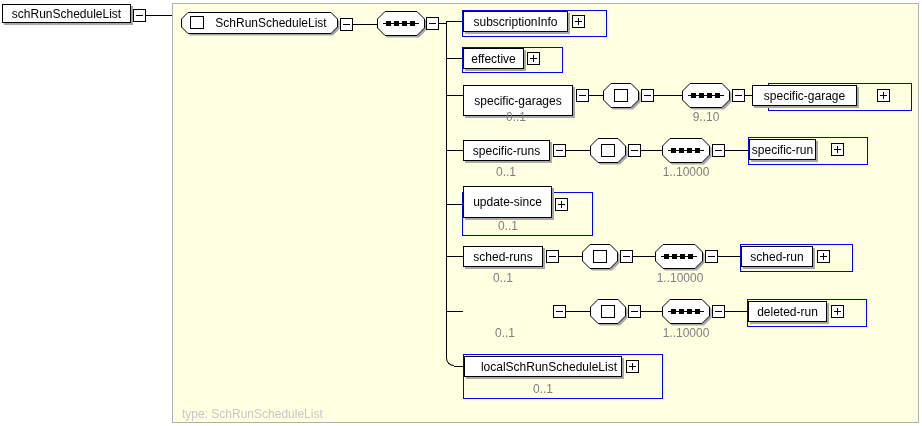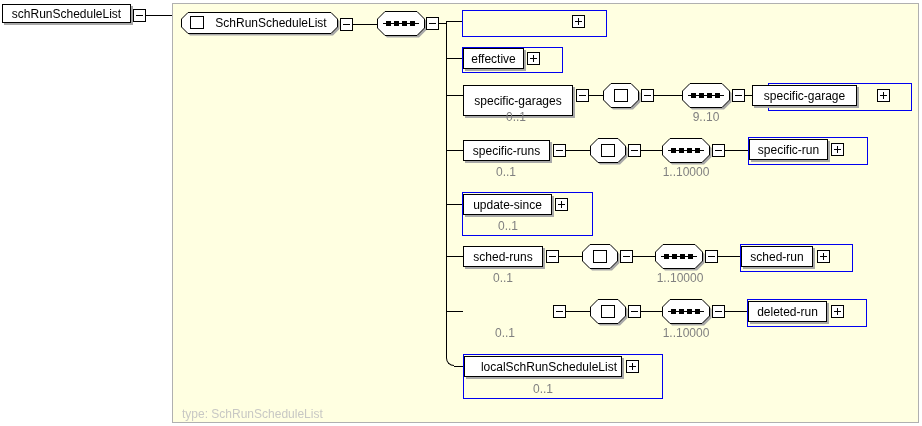--- a/index.html
+++ b/index.html
@@ -68,20 +68,23 @@
   <div class="toggle" style="left:426px;top:17px;">
       <span class="tbar h"></span>
     </div>
   <div class="hline" style="left:439px;top:23px;width:8px;"></div>
 
   <div class="vline" style="left:446px;top:21px;height:337px;"></div>
   <div class="curve" style="left:446px;top:358px;"></div>
 
   <div class="hline" style="left:446px;top:21px;width:17px;"></div>
   <div class="frame" style="left:462px;top:10px;width:145px;height:27px;"></div>
+  <div class="ebox" style="left:463px;top:11px;width:105px;height:21px;">
+    <span>subscriptionInfo</span>
+  </div>
   <div class="toggle" style="left:572px;top:15px;">
       <span class="tbar h"></span>
       <span class="tbar v"></span>
     </div>
 
   <div class="hline" style="left:446px;top:58px;width:17px;"></div>
   <div class="frame" style="left:462px;top:47px;width:101px;height:26px;"></div>
   <div class="ebox" style="left:463px;top:48px;width:61px;height:21px;">
     <span>effective</span>
   </div>
@@ -163,33 +166,33 @@
         <rect x="17" y="10" width="5" height="5" fill="#000"></rect>
       <rect x="25" y="10" width="5" height="5" fill="#000"></rect>
         <rect x="33" y="10" width="5" height="5" fill="#000"></rect>
     </svg>
   </div>
   <div class="toggle" style="left:712px;top:144px;">
       <span class="tbar h"></span>
     </div>
   <div class="hline" style="left:725px;top:150px;width:23px;"></div>
   <div class="frame" style="left:748px;top:137px;width:120px;height:28px;"></div>
-  <div class="ebox" style="left:749px;top:139px;width:79px;height:21px;">
+  <div class="ebox" style="left:749px;top:139px;width:67px;height:21px;">
     <span>specific-run</span>
   </div>
   <div class="toggle" style="left:831px;top:143px;">
       <span class="tbar h"></span>
       <span class="tbar v"></span>
     </div>
   <div class="card" style="left:506px;top:165px;">0..1</div>
   <div class="card" style="left:686px;top:165px;">1..10000</div>
 
   <div class="hline" style="left:446px;top:204px;width:17px;"></div>
   <div class="frame" style="left:462px;top:192px;width:131px;height:44px;"></div>
-  <div class="ebox" style="left:463px;top:194px;width:89px;height:21px;">
+  <div class="ebox" style="left:463px;top:186px;width:89px;height:32px;">
     <span>update-since</span>
   </div>
   <div class="toggle" style="left:555px;top:198px;">
       <span class="tbar h"></span>
       <span class="tbar v"></span>
     </div>
   <div class="card" style="left:508px;top:219px;">0..1</div>
 
   <div class="hline" style="left:446px;top:256px;width:17px;"></div>
   <div class="ebox" style="left:463px;top:246px;width:80px;height:21px;">

